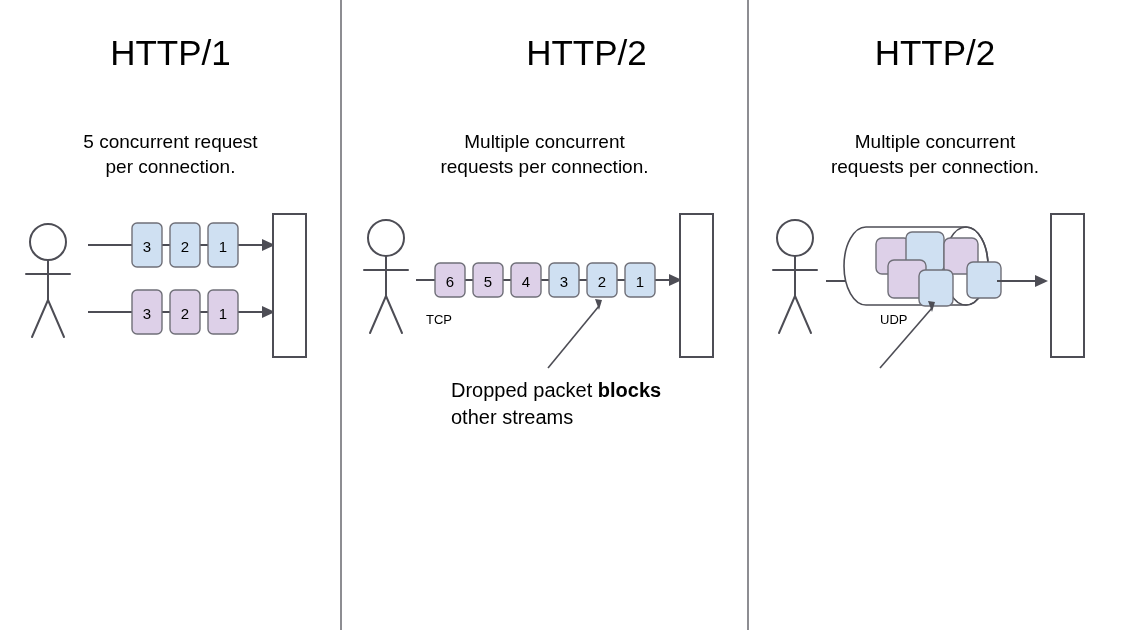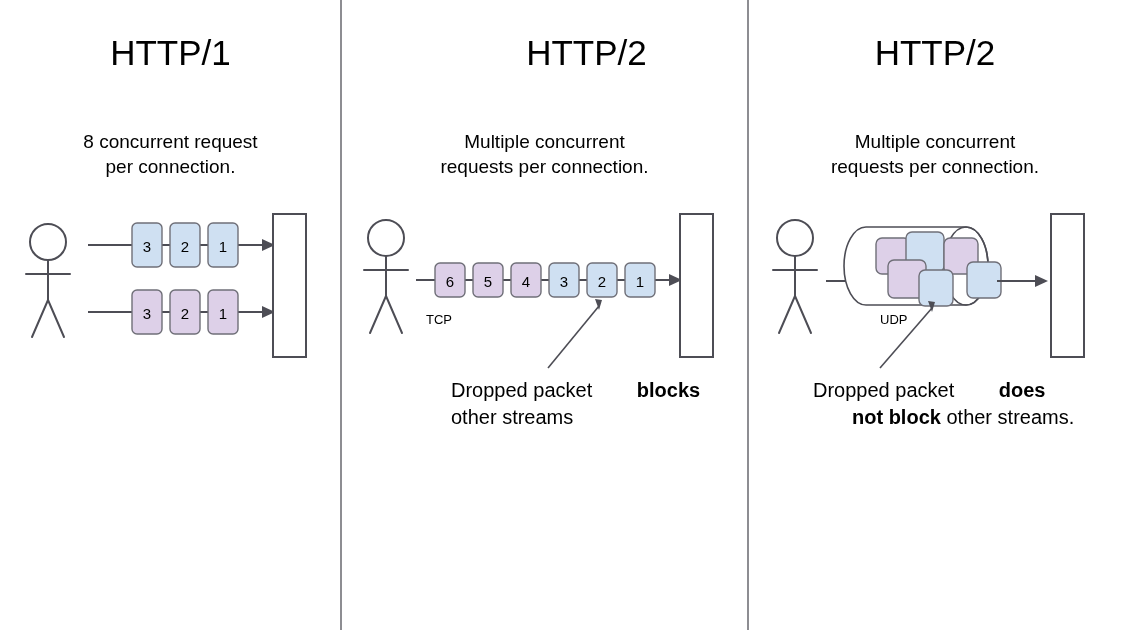--- a/index.html
+++ b/index.html
@@ -60,21 +60,21 @@
     line-height: 25px;
     color: #000;
     white-space: pre-line;
   }
   .panel-caption {
     position: absolute;
     font-size: 20px;
     line-height: 27px;
     color: #000;
   }
-  .panel-caption b { font-weight: 700; margin-left: 39px; }
+  .panel-caption b { font-weight: 700; }
 
   .proto-label {
     position: absolute;
     font-size: 13px;
     line-height: 18px;
     color: #000;
   }
 
   svg.art {
     position: absolute;
@@ -92,21 +92,21 @@
 </style>
 </head>
 <body>
 
 <div id="canvas">
 
   <section class="panel" id="panel-http1">
 
     <div class="panel-title" style="top:33px;">HTTP/1</div>
 
-    <div class="panel-subtitle" style="top:129px;">8 concurrent request
+    <div class="panel-subtitle" style="top:129px;">5 concurrent request
 per connection.</div>
 
     <svg class="art" width="341" height="630" viewBox="0 0 341 630">
 
       <g fill="none" stroke="#4d4d55" stroke-width="2" stroke-linecap="round">
         <circle cx="48" cy="242" r="18"></circle>
         <line x1="48" y1="260" x2="48" y2="300"></line>
         <line x1="26" y1="274" x2="70" y2="274"></line>
         <line x1="48" y1="300" x2="32" y2="337"></line>
         <line x1="48" y1="300" x2="64" y2="337"></line>
@@ -225,21 +225,20 @@
 
   <section class="panel" id="panel-http3">
 
     <div class="panel-title" style="top:33px;">HTTP/2</div>
 
     <div class="panel-subtitle" style="top:129px;">Multiple concurrent
 requests per connection.</div>
 
     <div class="proto-label" style="left:132px; top:311px;">UDP</div>
 
-    <div class="panel-caption" style="left:65px; top:377px; width:300px;">Dropped packet <b>does</b><br><b>not block</b> other streams.</div>
 
     <svg class="art" width="374" height="630" viewBox="0 0 374 630">
 
       <g fill="none" stroke="#4d4d55" stroke-width="2" stroke-linecap="round">
         <circle cx="47" cy="238" r="18"></circle>
         <line x1="47" y1="256" x2="47" y2="296"></line>
         <line x1="25" y1="270" x2="69" y2="270"></line>
         <line x1="47" y1="296" x2="31" y2="333"></line>
         <line x1="47" y1="296" x2="63" y2="333"></line>
       </g>

